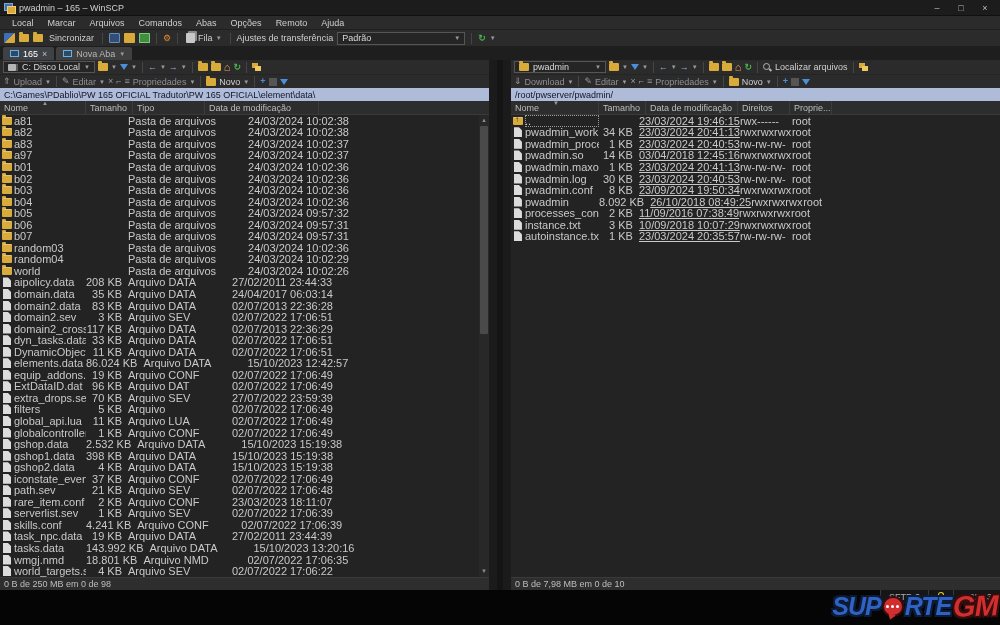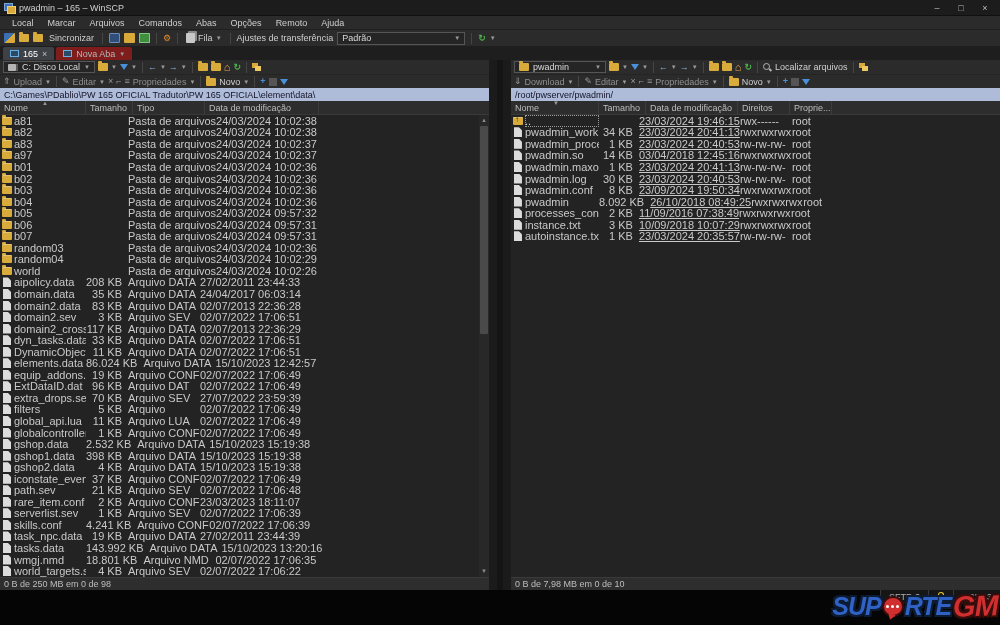--- a/index.html
+++ b/index.html
@@ -32,21 +32,21 @@
   .i-papers { background:#c8c8c8; box-shadow:2px -2px 0 #8a8a8a; width:9px; height:10px; }
   .i-syncg { color:#4cae4c; font-size:10px; background:none; width:auto; height:auto; font-weight:bold; }
   .combo { display:flex; align-items:center; background:#252526; border:1px solid #555; height:13px; padding:0 4px; gap:4px; color:#d8d8d8; }
   .combo .caret { margin-left:auto; }
   .transfer-combo { width:128px; }
 
   
   .tabbar { height:14px; background:#1e1e1e; display:flex; align-items:flex-end; padding-left:3px; gap:2px; flex:0 0 14px; }
   .tab { display:flex; align-items:center; gap:4px; font-size:9px; padding:0 7px; height:13px; border-radius:2px 2px 0 0; }
   .tab.active { background:#3e4247; color:#fff; }
-  .tab.inactive { background:#7f1d1d; color:#b5b5b5; }
+  .tab.inactive { background:#404040; color:#b5b5b5; }
   .i-monitor { display:inline-block; width:9px; height:7px; background:#2b4a66; border:1px solid #6ab0e8; }
   .tab .x { color:#c0c0c0; font-size:9px; }
 
   
   .panels { flex:1 1 auto; display:flex; background:#1b1b1b; min-height:0;gap:8px; }
   .panel { width:497px; display:flex; flex-direction:column; background:#232323; }
   .pdivider { width:6px; background:#141414; }
 
   .ptb { height:14px; background:#2b2b2b; display:flex; align-items:center; padding:0 3px; gap:3px; color:#cfcfcf; font-size:9px; flex:0 0 14px; }
   .ptb2 { border-top:1px solid #242424; }
@@ -84,21 +84,21 @@
   .row { display:flex; align-items:center; height:11.55px; font-size:11px; color:#c9c9c9; white-space:nowrap; }
   .c-icon { flex:0 0 14px; display:flex; justify-content:center; }
   .ficon { display:inline-block; position:relative; }
   .kind-folder .ficon, .kind-updir .ficon { width:10px; height:8px; background:#d9ab3a; border-radius:1px; box-shadow:inset 0 1px 0 rgba(255,255,255,.3); }
   .kind-folder .ficon::before { content:""; position:absolute; top:-2px; left:0; width:4px; height:2px; background:#d9ab3a; border-radius:1px 1px 0 0; }
   .kind-updir .ficon::after { content:"↑"; position:absolute; left:2px; top:-2px; font-size:8px; color:#4a3400; font-weight:bold; }
   .kind-file .ficon { width:8px; height:10px; background:#dcdcdc; clip-path:polygon(0 0,5px 0,8px 3px,8px 100%,0 100%); }
   .left-panel .c-name { flex:0 0 72px; overflow:hidden; }
   .left-panel .c-size { flex:0 0 42px; text-align:right; padding-right:6px; }
   .left-panel .c-type { flex:0 0 72px; }
-  .left-panel .c-date { flex:0 0 114px; }
+  .left-panel .c-date { flex:0 0 114px;margin-left:32px; }
   .right-panel .c-name { flex:0 0 74px; overflow:hidden; }
   .right-panel .c-size { flex:0 0 40px; text-align:right; padding-right:6px; }
   .right-panel .c-date { flex:0 0 92px;text-decoration:underline; }
   .right-panel .c-rights { flex:0 0 52px; }
   .right-panel .c-owner { flex:0 0 40px; }
   .kind-updir .c-name { outline:1px dotted #999; outline-offset:-1px; }
 
   
   .vscroll { position:absolute; top:14px; bottom:0; right:0; width:10px; background:#282828; display:flex; flex-direction:column; }
   .varrow { height:11px; color:#8a8a8a; font-size:6px; text-align:center; line-height:11px; flex:0 0 11px; }

